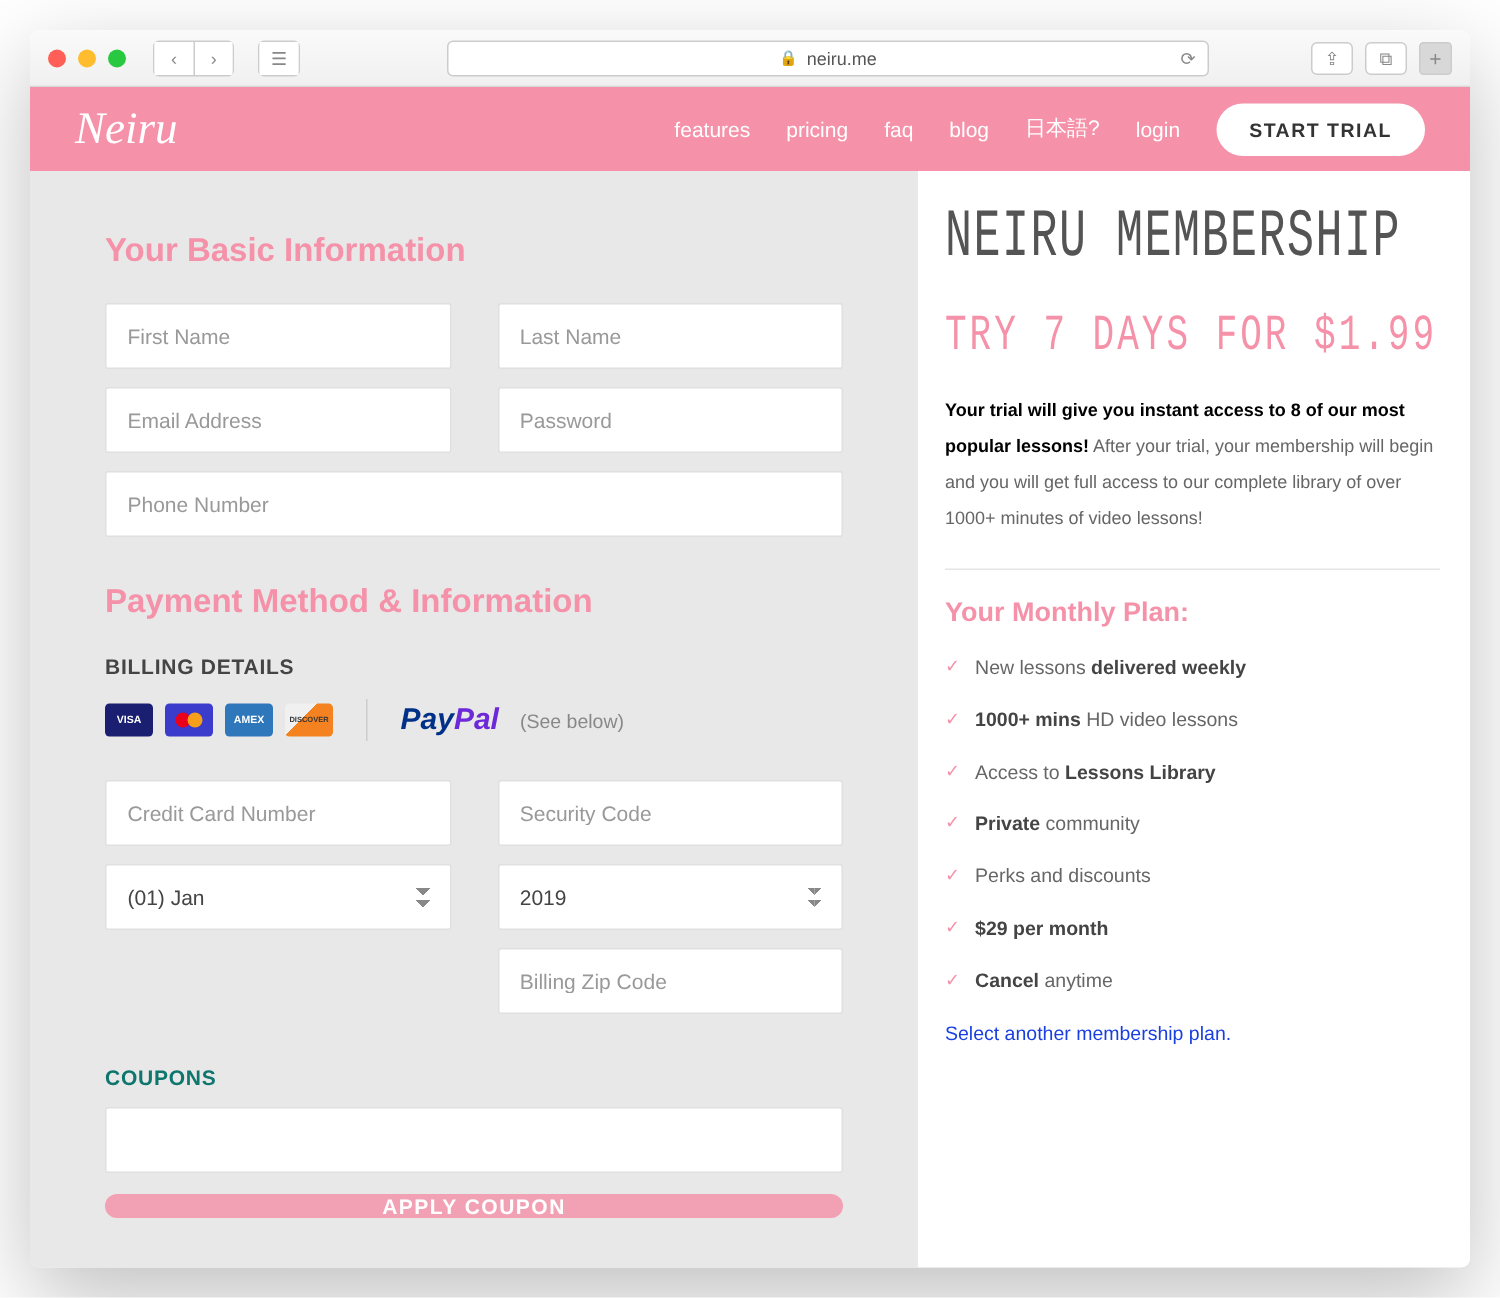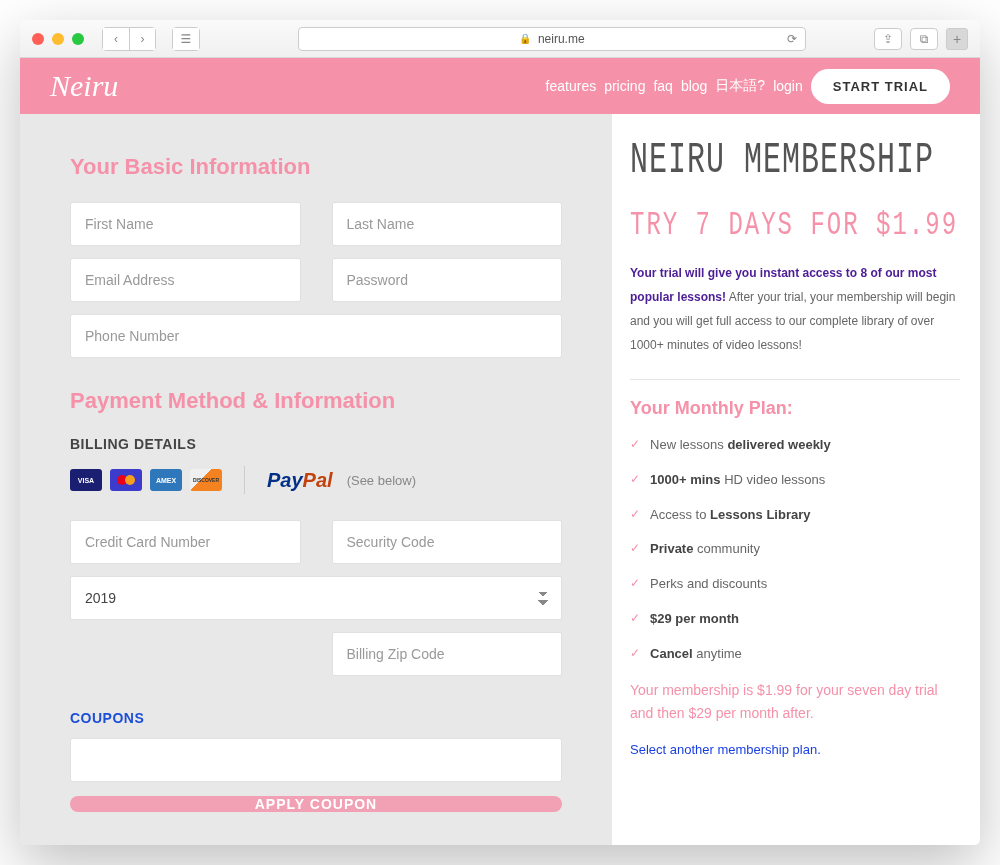--- a/index.html
+++ b/index.html
@@ -16,21 +16,21 @@
 .navbtn + .navbtn { border-left: 1px solid #ccc; }
 .sidebarbox { margin-left: 8px; border: 1px solid #ccc; border-radius: 4px; display: flex; }
 .urlbar { flex: 1; margin: 0 60px 0 90px; height: 24px; background: #fff; border: 1px solid #ccc; border-radius: 4px; display: flex; align-items: center; justify-content: center; gap: 6px; font-size: 12px; color: #555; position: relative; }
 .reload { position: absolute; right: 8px; color: #888; }
 .lock { font-size: 10px; }
 .rightbtns { display: flex; gap: 8px; }
 .squarebtn { width: 28px; height: 22px; border: 1px solid #ccc; border-radius: 4px; display: flex; align-items: center; justify-content: center; color: #888; font-size: 12px; background: #fff; }
 .newtab { width: 22px; height: 22px; background: #d8d8d8; display: flex; align-items: center; justify-content: center; color: #888; font-size: 14px; border: 1px solid #ccc; border-radius: 3px; }
 .site-header { height: 56px; background: #f591a8; display: flex; align-items: center; padding: 0 30px; justify-content: space-between; }
 .logo { font-family: "Brush Script MT", cursive; font-size: 30px; color: #fff; font-weight: 500; font-style: italic; }
-.nav { margin-left: auto; display: flex; align-items: center; gap: 8px; }
+.nav { margin-left: auto; display: flex; align-items: center; gap: 24px; }
 .nav a { color: #fff; text-decoration: none; font-size: 14px; font-weight: 500; }
 .trial-btn { background: #fff; color: #333; border-radius: 20px; padding: 10px 22px; font-size: 13px; font-weight: 600; letter-spacing: 1px; }
 .content { flex: 1; display: flex; overflow: hidden; }
 .left { flex: 1; background: #e8e8e8; padding: 40px 50px 40px 50px; overflow-y: auto; }
 .right { width: 368px; background: #fff; padding: 20px 20px 20px 18px; overflow-y: auto; }
 .section-title { color: #f591a8; font-size: 22px; font-weight: 600; margin-bottom: 22px; }
 .form-row { display: flex; gap: 31px; margin-bottom: 12px; }
 .field { flex: 1; }
 .field input, .field select { width: 100%; height: 44px; border: 1px solid #e0e0e0; background: #fff; padding: 0 14px; font-size: 14px; color: #444; border-radius: 2px; }
 .field input::placeholder { color: #999; }
@@ -43,29 +43,29 @@
 .card.visa { background: #1a1f71; }
 .card.mc { background: #3b3bcc; position: relative; }
 .card.mc::before, .card.mc::after { content:""; width: 10px; height: 10px; border-radius: 50%; position: absolute; }
 .card.mc::before { background: #eb001b; left: 7px; }
 .card.mc::after { background: #f79e1b; right: 7px; }
 .card.amex { background: #2e77bb; }
 .card.disc { background: linear-gradient(135deg,#f0f0f0 40%,#f58220 40%); color: #333; font-size: 5px; }
 .divider { width: 1px; height: 28px; background: #ccc; margin: 0 14px; }
 .paypal { font-size: 20px; font-weight: 700; font-style: italic; }
 .paypal .pp1 { color: #003087; }
-.paypal .pp2 { color: #c2410c; }
+.paypal .pp2 { color: #6d28d9; }
 .seebelow { font-size: 13px; color: #888; margin-left: 6px; }
-.coupons-label { font-size: 14px; font-weight: 700; letter-spacing: 0.5px; color: #1d4ed8; margin-top: 34px; margin-bottom: 12px; }
+.coupons-label { font-size: 14px; font-weight: 700; letter-spacing: 0.5px; color: #0f766e; margin-top: 34px; margin-bottom: 12px; }
 .coupon-row { display: flex; gap: 14px; flex-direction: column; }
 .apply-btn { flex: 1; height: 44px; background: #f2a0b3; color: #fff; border: none; border-radius: 22px; font-size: 14px; font-weight: 600; letter-spacing: 1px; cursor: pointer; }
 .hand-title { font-family: "Courier New", monospace; font-size: 30px; color: #545454; letter-spacing: 1px; margin-bottom: 24px; font-weight: 300; transform: scaleY(1.5); transform-origin: top; }
 .hand-sub { font-family: "Courier New", monospace; font-size: 24px; color: #f591a8; letter-spacing: 2px; margin-top: 38px; margin-bottom: 22px; font-weight: 400; transform: scaleY(1.4); transform-origin: top; }
 .desc { font-size: 12px; line-height: 2; color: #666; margin-top: 28px; }
-.desc b { color: #4c1d95; }
+.desc b { color: #000000; }
 hr.sep { border: none; border-top: 1px solid #e5e5e5; margin: 22px 0 18px; }
 .plan-title { color: #f591a8; font-size: 18px; font-weight: 600; margin-bottom: 16px; }
 .plan-list { list-style: none; }
 .plan-list li { font-size: 13px; color: #666; line-height: 1.6; margin-bottom: 14px; display: flex; gap: 10px; }
 .plan-list li::before { content: "✓"; color: #f591a8; font-size: 12px; }
 .plan-list b { color: #444; }
 .price-note { color: #f591a8; font-size: 14px; line-height: 1.7; margin-top: 8px; }
 .select-link { color: #1a3fe0; font-size: 13px; margin-top: 16px; display: block; }
 </style>
 </head>
@@ -135,20 +135,21 @@
         <div class="divider"></div>
         <div class="paypal"><span class="pp1">Pay</span><span class="pp2">Pal</span></div>
         <span class="seebelow">(See below)</span>
       </div>
 
       <div class="form-row">
         <div class="field"><input placeholder="Credit Card Number" style=""></div>
         <div class="field"><input placeholder="Security Code" style=""></div>
       </div>
       <div class="form-row">
+        <div class="field"><select><option>(01) Jan</option></select></div>
         <div class="field"><select><option>2019</option></select></div>
       </div>
       <div class="form-row">
         <div class="field half"></div>
         <div class="field"><input placeholder="Billing Zip Code" style=""></div>
       </div>
 
       <div class="coupons-label">COUPONS</div>
       <div class="coupon-row">
         <div class="field"><input style=""></div>
@@ -178,18 +179,17 @@
         <li>
             <span><span>Perks and discounts</span><b></b><span></span></span>
           </li>
         <li>
             <span><span></span><b>$29 per month</b><span></span></span>
           </li>
         <li>
             <span><span></span><b>Cancel</b><span> anytime</span></span>
           </li>
       </ul>
-      <div class="price-note">Your membership is $1.99 for your seven day trial and then $29 per month after.</div>
       <a class="select-link">Select another membership plan.</a>
 
     </div>
   </div>
 </div>
 
 </body></html>

